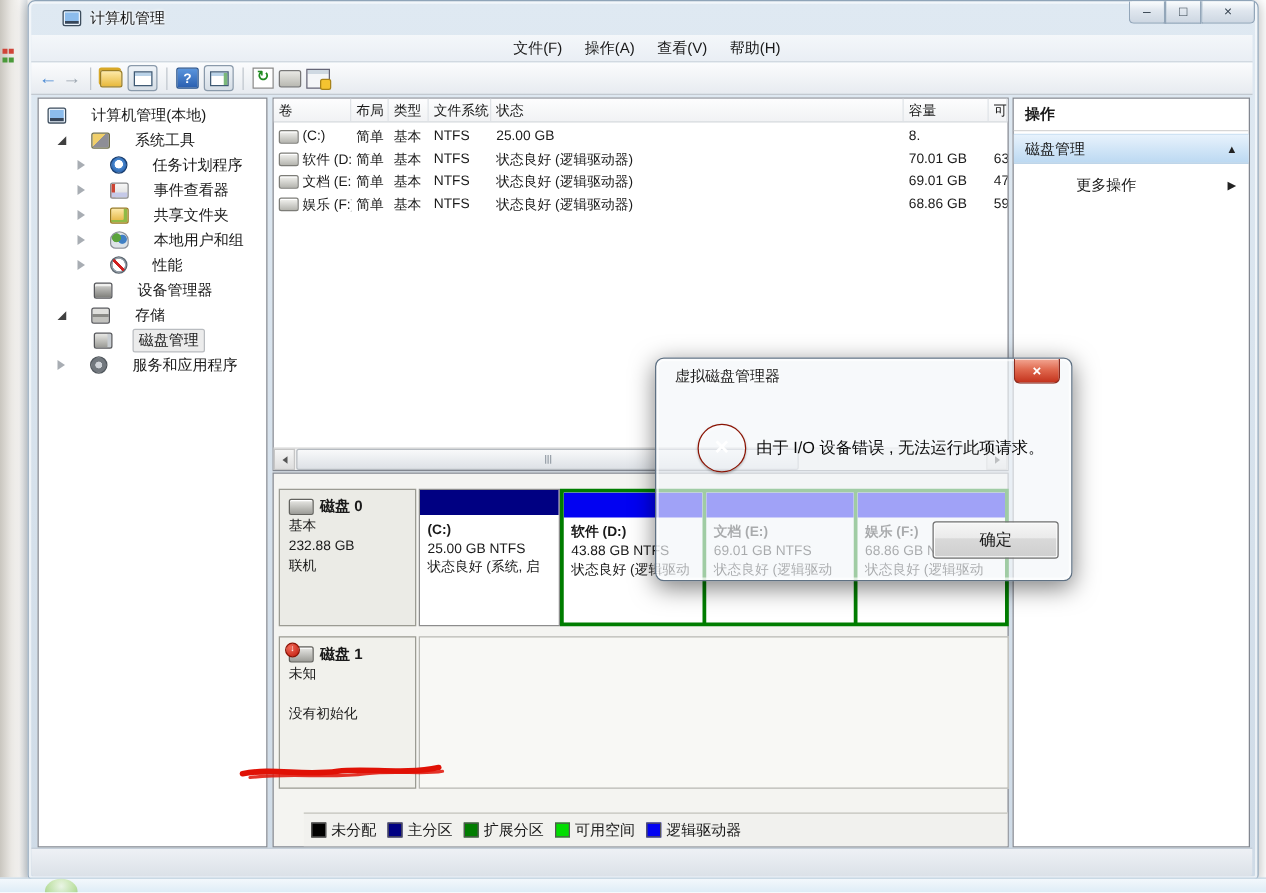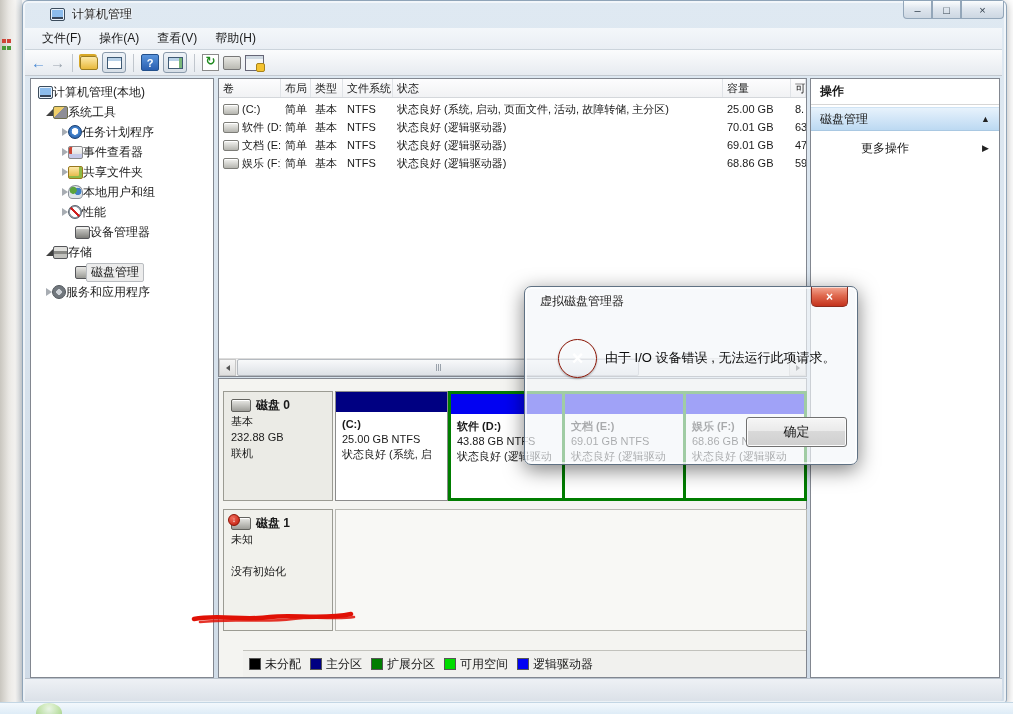--- a/index.html
+++ b/index.html
@@ -10,21 +10,21 @@
   .mainwin{left:22px;top:0;width:983px;height:702px;border:1px solid #8fa4b8;border-radius:6px 6px 4px 4px;
     background:linear-gradient(180deg,#dfe9f2,#cfdbe7);box-shadow:inset 0 0 0 2px rgba(255,255,255,.6),0 2px 10px rgba(0,0,0,.3);}
   .titlebar{left:22px;top:0;width:983px;height:28px;display:flex;align-items:center;padding-left:28px;box-sizing:border-box;}
   .title-text{margin-left:7px;text-shadow:0 0 3px #fff,0 0 3px #fff;}
   .winbtns{left:903px;top:1px;display:flex;}
   .wbtn{width:29px;height:18px;border:1px solid #93a6b9;border-top:none;background:linear-gradient(180deg,#fbfdfe,#dfe6ee 45%,#cdd7e2);
     display:flex;align-items:center;justify-content:center;font-size:11px;color:#33404d;box-sizing:border-box;}
   .wbtn.first{border-radius:0 0 0 4px;}
   .wbtn.close{border-radius:0 0 4px 0;width:43px;}
   .menubar{left:25px;top:28px;width:977px;height:22px;background:linear-gradient(180deg,#f4f7fa,#e9eef4);
-    border-bottom:1px solid #ccd4dc;display:flex;align-items:center;padding-left:8px;box-sizing:border-box;}
+    border-bottom:1px solid #ccd4dc;display:flex;align-items:center;padding-left:8px;box-sizing:border-box;justify-content:center;}
   .menuitem{padding:2px 9px;}
   .toolbar{left:25px;top:50px;width:977px;height:26px;background:linear-gradient(180deg,#fbfcfd,#e7ebf0);
     border-bottom:1px solid #c3c9d0;display:flex;align-items:center;padding-left:6px;box-sizing:border-box;gap:4px;}
   .tsep{width:1px;height:18px;background:#c0c6cd;margin:0 3px;}
   .tarrow{font-size:15px;font-weight:bold;line-height:1;}
   .tb-folder{width:16px;height:12px;border:1px solid #9b7d22;border-radius:2px 3px 2px 2px;
     background:linear-gradient(180deg,#fde9a8,#e8b93c);box-shadow:-1px -2px 0 -0px #d8a828;}
   .tb-frame{width:24px;height:21px;border:1px solid #8a9aab;border-radius:3px;background:linear-gradient(180deg,#eef3f8,#d6dee6);
     display:flex;align-items:center;justify-content:center;box-sizing:border-box;}
   .tb-win{width:15px;height:12px;border:1px solid #3f5a74;background:linear-gradient(180deg,#b9d2e8 0 3px,#fff 3px);box-sizing:border-box;}
@@ -32,21 +32,21 @@
     color:#fff;font-weight:bold;font-size:11px;display:flex;align-items:center;justify-content:center;}
   .tb-page{width:15px;height:15px;border:1px solid #8a8a8a;background:#fff;color:#1f8a1f;font-weight:bold;
     font-size:12px;line-height:13px;text-align:center;}
   .tb-props{width:16px;height:12px;border:1px solid #777;border-radius:2px;background:linear-gradient(180deg,#e8e8e4,#b9b9b2);}
   .tb-export{width:17px;height:14px;border:1px solid #667;background:linear-gradient(180deg,#cfd9e2 0 3px,#f4f6f8 3px);position:relative;}
   .tb-export:after{content:"";position:absolute;right:-2px;bottom:-2px;width:7px;height:7px;background:#f4c330;border-radius:2px;border:1px solid #a8831a;}
   
   .panel{background:#fff;border:1px solid #828790;box-sizing:border-box;}
   
   .tree{left:30px;top:78px;width:184px;height:600px;padding-top:2px;}
-  .trow{position:absolute;left:1px;right:1px;height:20px;display:flex;align-items:center;gap:0;box-sizing:border-box;}
+  .trow{position:absolute;left:1px;right:1px;height:20px;display:flex;align-items:center;gap:20px;box-sizing:border-box;}
   .exp-open{width:0;height:0;border-left:7px solid transparent;border-bottom:7px solid #404040;flex:0 0 auto;}
   .exp-closed{width:0;height:0;border-top:4px solid transparent;border-bottom:4px solid transparent;border-left:6px solid #a8adb3;flex:0 0 auto;}
   .ic{width:15px;height:13px;border-radius:2px;flex:0 0 auto;box-sizing:border-box;}
   .ic-computer{background:linear-gradient(180deg,#8cbcec 0 70%,#37465a 70%);border:1px solid #3c4c5c;box-shadow:inset 0 0 0 1px #e8f1fa;}
   .ic-tools{background:linear-gradient(135deg,#f0cf6a 0 45%,#8e8e96 45%);border:1px solid #6d6d4a;}
   .ic-clock{width:14px;height:14px;border-radius:50%;background:radial-gradient(circle at 50% 45%,#fff 35%,#4585cf 40%,#1c4f94);border:1px solid #163c6e;}
   .ic-event{background:linear-gradient(180deg,#f7f7f7,#d9d9d9);border:1px solid #88898c;box-shadow:inset 0 -4px 0 #c5c9e8,inset 3px 0 0 #cc4433;}
   .ic-folder2{background:linear-gradient(180deg,#fde9a8,#e2b13a);border:1px solid #97781f;box-shadow:inset -3px -2px 0 #8fba46;}
   .ic-users{width:15px;height:14px;border-radius:50% 50% 30% 30%;background:radial-gradient(circle at 32% 35%,#5ba33c 28%,transparent 33%),radial-gradient(circle at 68% 45%,#3f7fc4 30%,#dde3e8 36%);border:1px solid #8a9098;}
   .ic-perf{width:14px;height:14px;border-radius:50%;background:linear-gradient(45deg,transparent 44%,#d02020 44% 56%,transparent 56%),radial-gradient(circle,#fff 55%,#97a1ab 60%);border:1px solid #5a646e;}
@@ -242,21 +242,20 @@
       <div>可</div>
     </div>
     <div class="vrow" style="top:21px;">
       <div>
           <span class="vic"></span>
           <span>(C:)</span>
         </div>
       <div>简单</div>
       <div>基本</div>
       <div>NTFS</div>
-      <div>状态良好 (系统, 启动, 页面文件, 活动, 故障转储, 主分区)</div>
       <div>25.00 GB</div>
       <div>8.</div>
     </div>
     <div class="vrow" style="top:39px;">
       <div>
           <span class="vic"></span>
           <span>软件 (D:)</span>
         </div>
       <div>简单</div>
       <div>基本</div>

